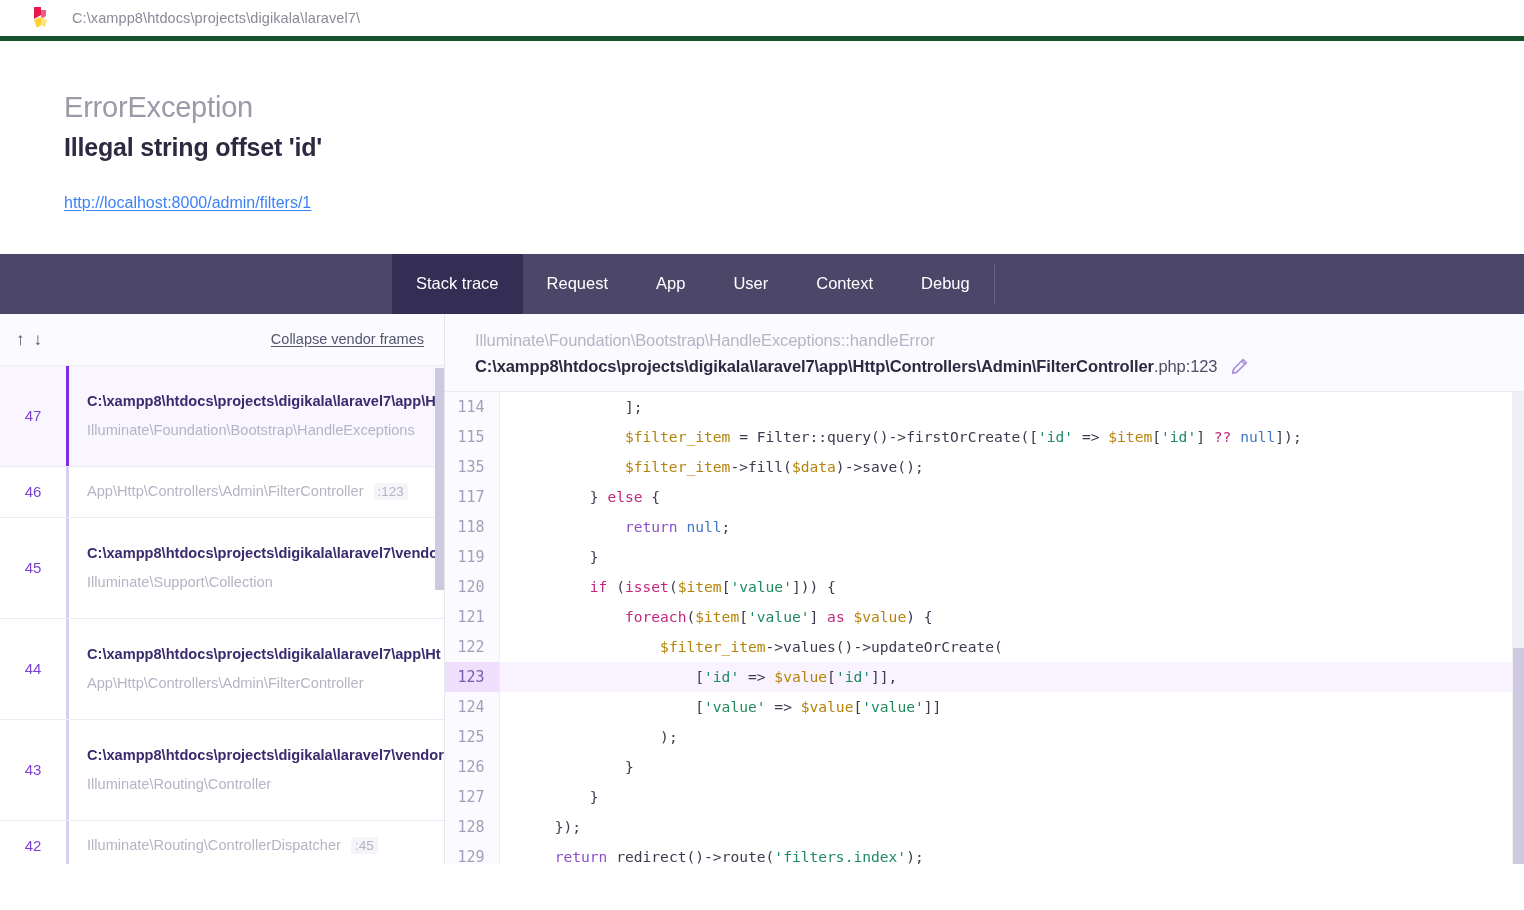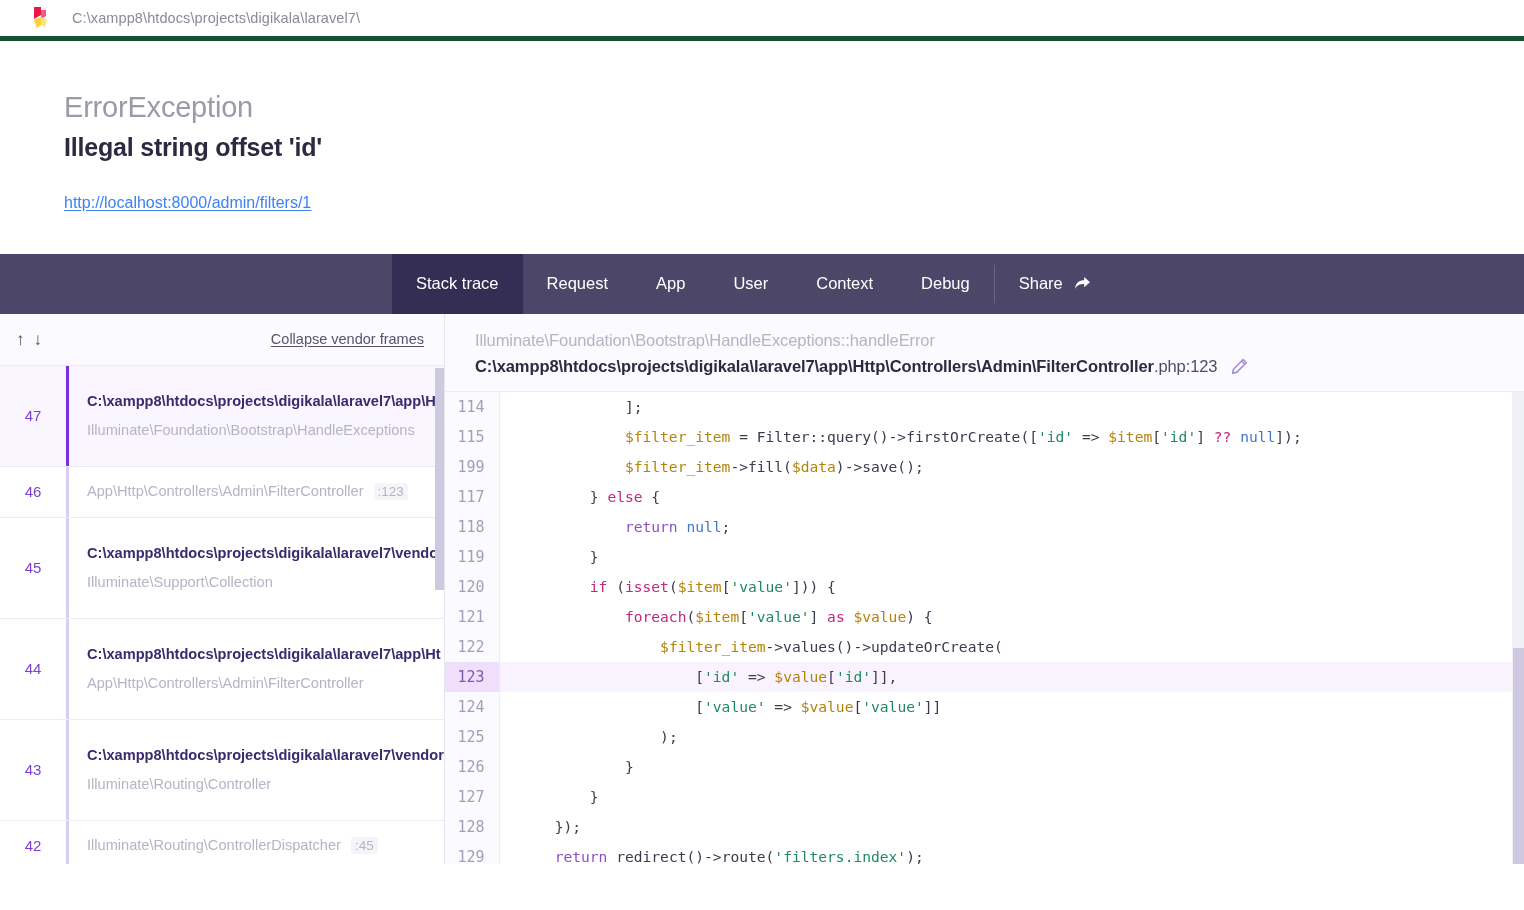--- a/index.html
+++ b/index.html
@@ -345,28 +345,20 @@
 </div>
 
 <div class="navbar">
   <div class="nav-tab active">Stack trace</div>
   <div class="nav-tab">Request</div>
   <div class="nav-tab">App</div>
   <div class="nav-tab">User</div>
   <div class="nav-tab">Context</div>
   <div class="nav-tab">Debug</div>
   <div class="nav-sep"></div>
-  <div class="nav-share">
-    <span>Share</span>
-    <span class="share-arrow">
-      <svg width="17" height="15" viewBox="0 0 17 15" xmlns="http://www.w3.org/2000/svg">
-        <path d="M1 13 C1.5 6.5 5.5 4.2 10.2 4.2 L10.2 1 L16 6.2 L10.2 11.3 L10.2 8.1 C6 8.1 3 9.2 1 13 Z" fill="#ffffff"></path>
-      </svg>
-    </span>
-  </div>
 </div>
 
 <div class="content">
 
   <div class="stack-panel">
     <div class="stack-toolbar">
       <div class="arrows">
         <span class="arrow-btn">↑</span>
         <span class="arrow-btn">↓</span>
       </div>
@@ -468,21 +460,21 @@
         <tbody>
           <tr>
               <td class="ln">114</td>
               <td class="src">            <span class="op">];</span></td>
             </tr>
           <tr>
               <td class="ln">115</td>
               <td class="src">            <span class="var">$filter_item</span> <span class="op">=</span> <span class="fn">Filter</span><span class="op">::</span><span class="fn">query</span><span class="op">()-&gt;</span><span class="fn">firstOrCreate</span><span class="op">([</span><span class="str">'id'</span> <span class="op">=&gt;</span> <span class="var">$item</span><span class="op">[</span><span class="str">'id'</span><span class="op">]</span> <span class="k">??</span> <span class="nul">null</span><span class="op">]);</span></td>
             </tr>
           <tr>
-              <td class="ln">199</td>
+              <td class="ln">135</td>
               <td class="src">            <span class="var">$filter_item</span><span class="op">-&gt;</span><span class="fn">fill</span><span class="op">(</span><span class="var">$data</span><span class="op">)-&gt;</span><span class="fn">save</span><span class="op">();</span></td>
             </tr>
           <tr>
               <td class="ln">117</td>
               <td class="src">        <span class="op">}</span> <span class="k">else</span> <span class="op">{</span></td>
             </tr>
           <tr>
               <td class="ln">118</td>
               <td class="src">            <span class="kw">return</span> <span class="nul">null</span><span class="op">;</span></td>
             </tr>

